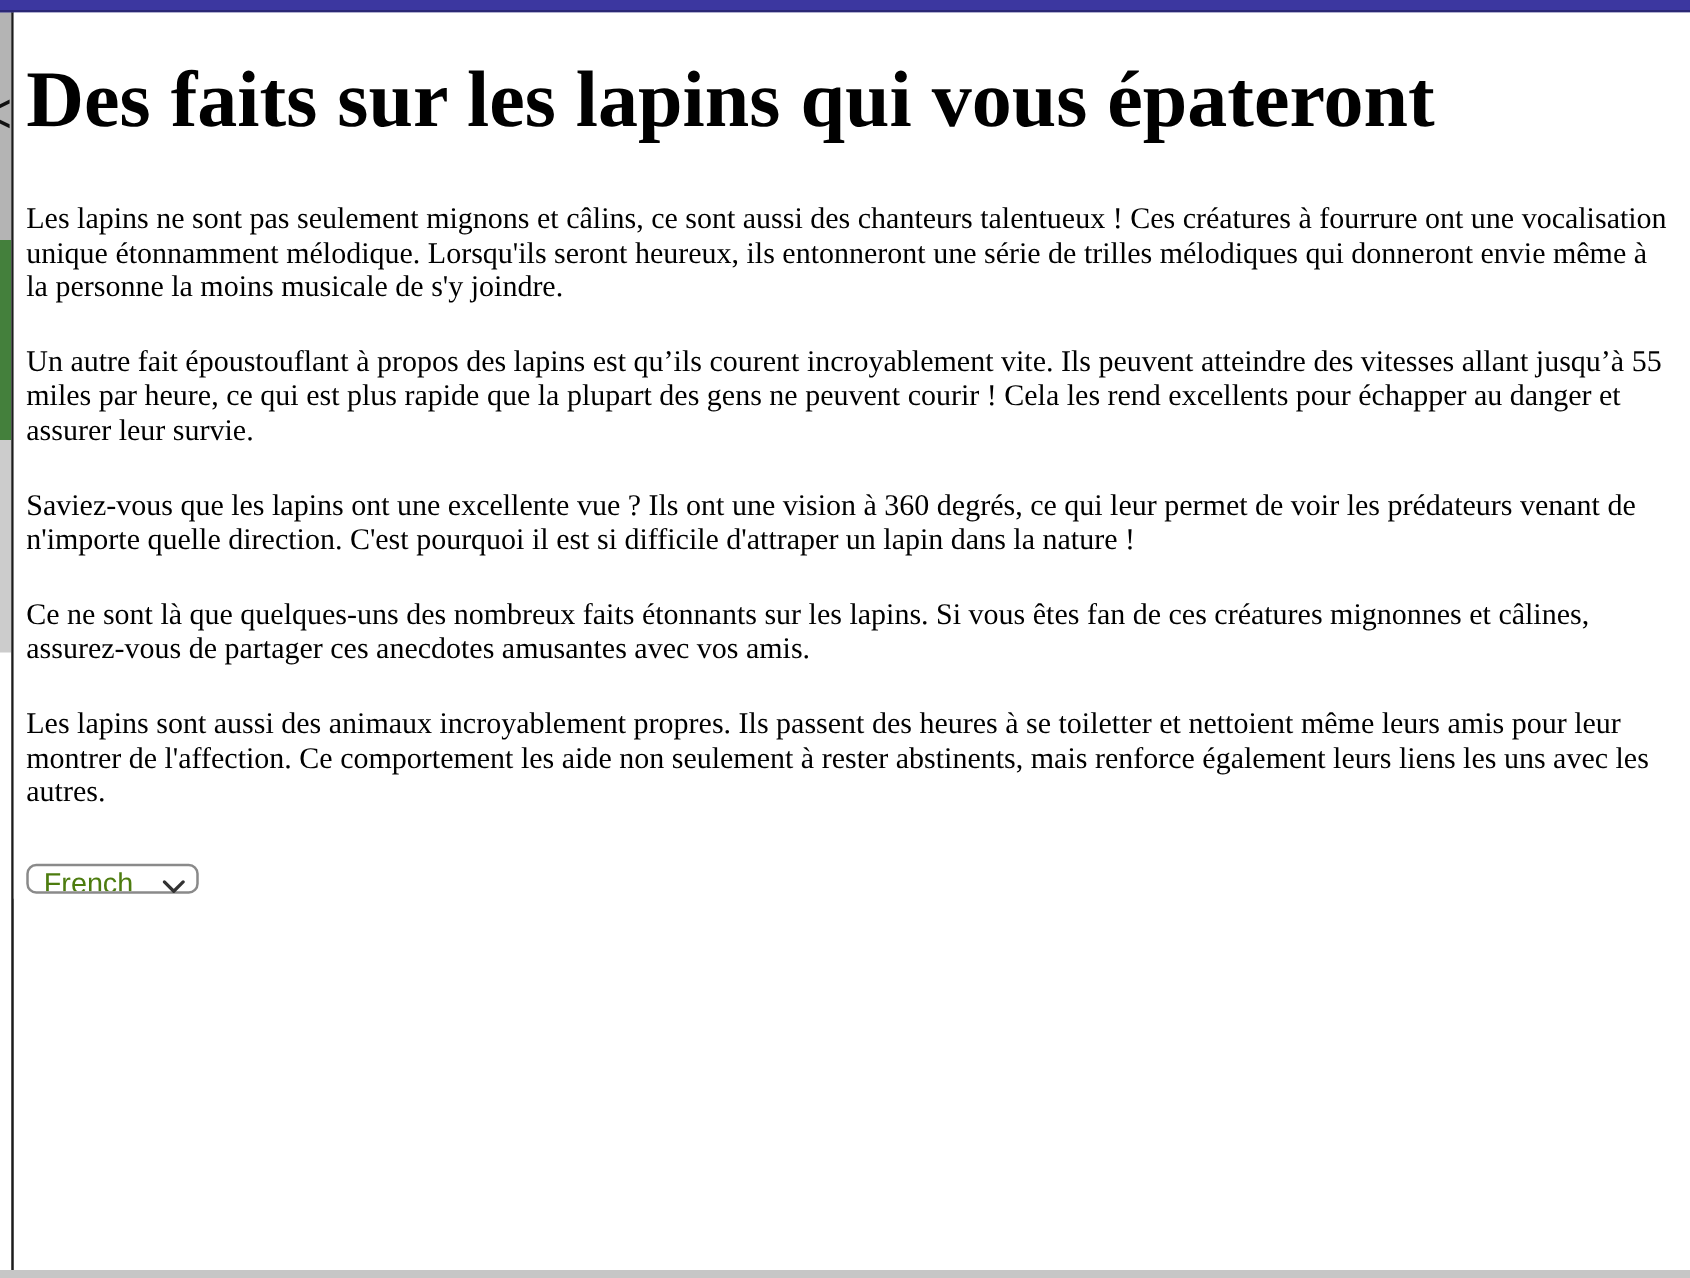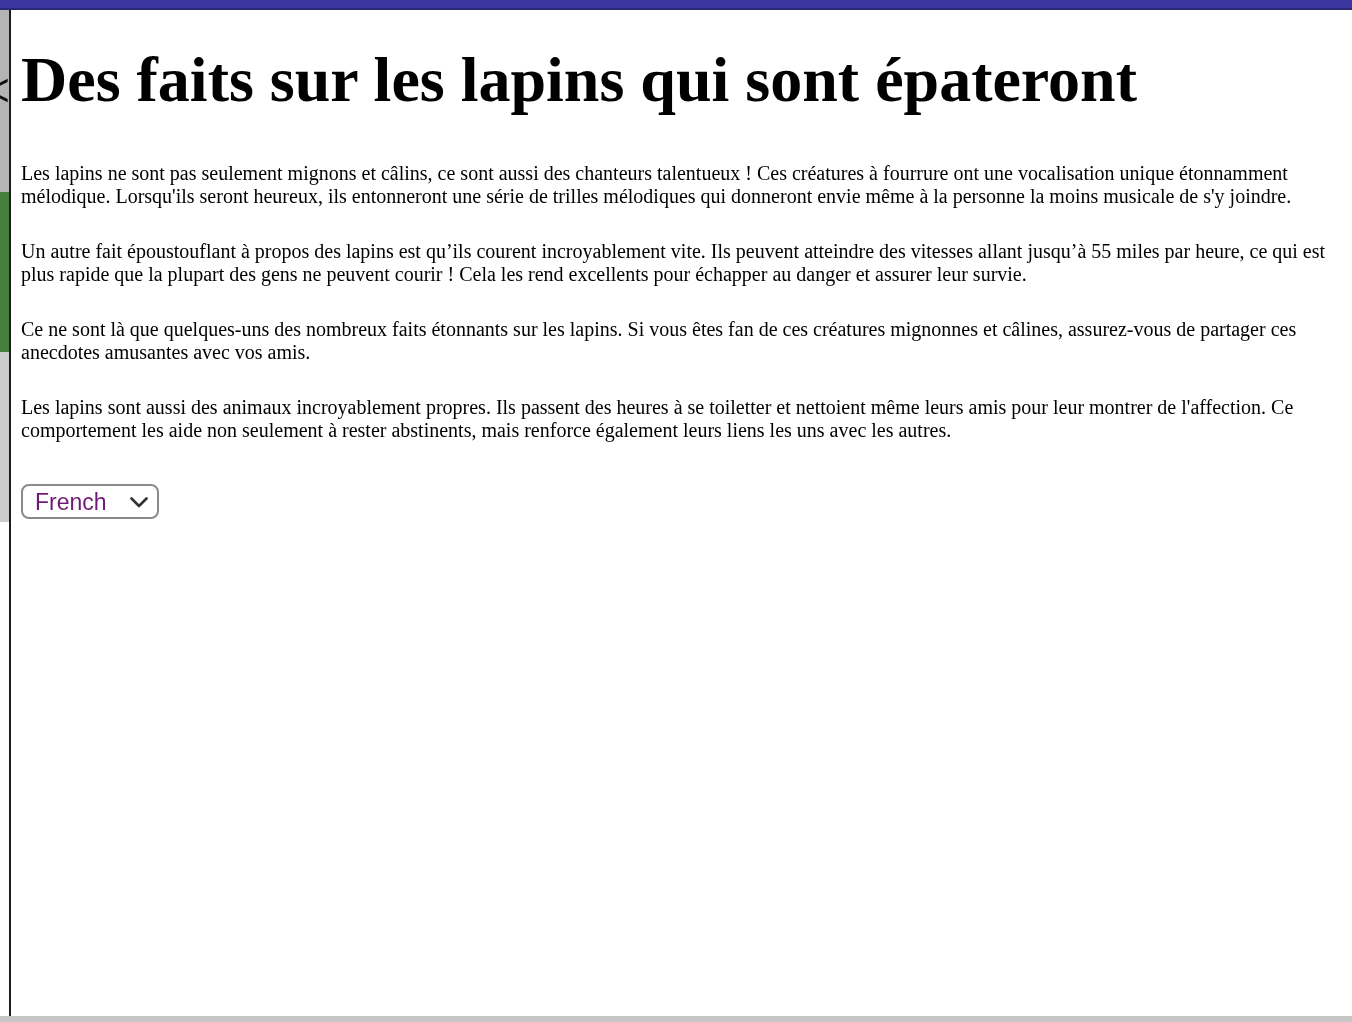--- a/index.html
+++ b/index.html
@@ -57,40 +57,40 @@
     box-sizing:border-box;
     background:#ffffff;
   }
   .content h1{
     font-size:64px;
     font-weight:bold;
     margin:33px 0 45px 0;
     letter-spacing:0;
   }
   .content p{
-    font-size:20px;
+    font-size:24px;
     line-height:1.15;
     margin:32px 0;
   }
   
   .select-wrap{
     position:relative;
     display:inline-block;
     margin-top:10px;
   }
   select.language-select{
     -webkit-appearance:none;
     -moz-appearance:none;
     appearance:none;
-    width:138px;height:35px;
+    width:138px;height:24px;
     border:2px solid var(--select-border);
     border-radius:8px;
     background:#ffffff;
     font:23px "Liberation Sans", sans-serif;
-    color:#701a75;
+    color:#4d7c0f;
     padding:0 34px 0 12px;
     box-sizing:border-box;
   }
   .select-wrap .chevron-down{
     position:absolute;right:11px;top:13px;
     width:18px;height:11px;
     pointer-events:none;
   }
 </style>
 </head>
@@ -100,23 +100,24 @@
 
 <div class="left-strip">
   <div class="seg-gray-top"></div>
   <div class="seg-green"></div>
   <div class="seg-gray-mid"></div>
   <span class="clipped-glyph">&lt;</span>
 </div>
 <div class="edge-line"></div>
 
 <div class="content">
-  <h1>Des faits sur les lapins qui sont épateront</h1>
+  <h1>Des faits sur les lapins qui vous épateront</h1>
   <p>Les lapins ne sont pas seulement mignons et câlins, ce sont aussi des chanteurs talentueux ! Ces créatures à fourrure ont une vocalisation unique étonnamment mélodique. Lorsqu'ils seront heureux, ils entonneront une série de trilles mélodiques qui donneront envie même à la personne la moins musicale de s'y joindre.</p>
   <p>Un autre fait époustouflant à propos des lapins est qu’ils courent incroyablement vite. Ils peuvent atteindre des vitesses allant jusqu’à 55 miles par heure, ce qui est plus rapide que la plupart des gens ne peuvent courir ! Cela les rend excellents pour échapper au danger et assurer leur survie.</p>
+  <p>Saviez-vous que les lapins ont une excellente vue ? Ils ont une vision à 360 degrés, ce qui leur permet de voir les prédateurs venant de n'importe quelle direction. C'est pourquoi il est si difficile d'attraper un lapin dans la nature !</p>
   <p>Ce ne sont là que quelques-uns des nombreux faits étonnants sur les lapins. Si vous êtes fan de ces créatures mignonnes et câlines, assurez-vous de partager ces anecdotes amusantes avec vos amis.</p>
   <p>Les lapins sont aussi des animaux incroyablement propres. Ils passent des heures à se toiletter et nettoient même leurs amis pour leur montrer de l'affection. Ce comportement les aide non seulement à rester abstinents, mais renforce également leurs liens les uns avec les autres.</p>
 
   <div class="select-wrap">
     <select class="language-select">
       <option>French</option>
     </select>
     <svg class="chevron-down" viewBox="0 0 18 11">
       <polyline points="1.5,1.5 9,9 16.5,1.5" fill="none" stroke="#333" stroke-width="2.6" stroke-linecap="round" stroke-linejoin="round"></polyline>
     </svg>

